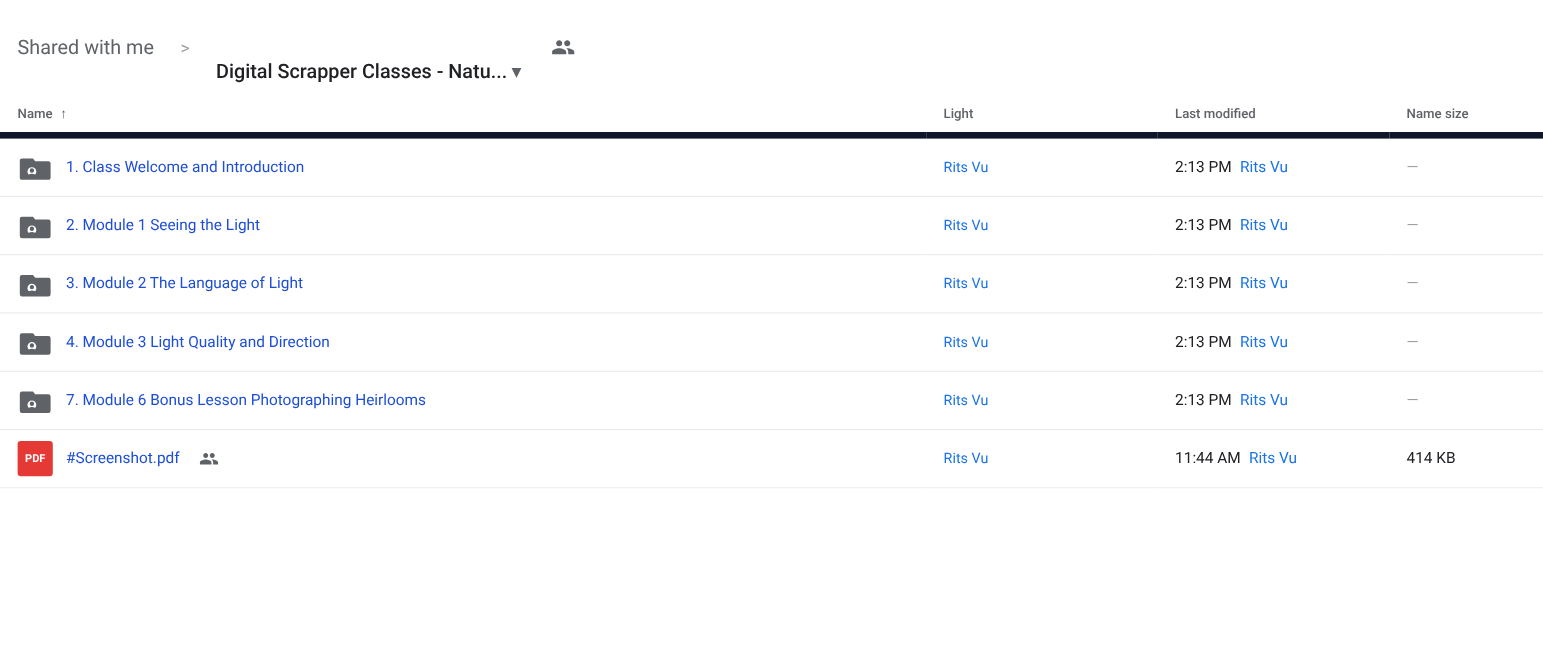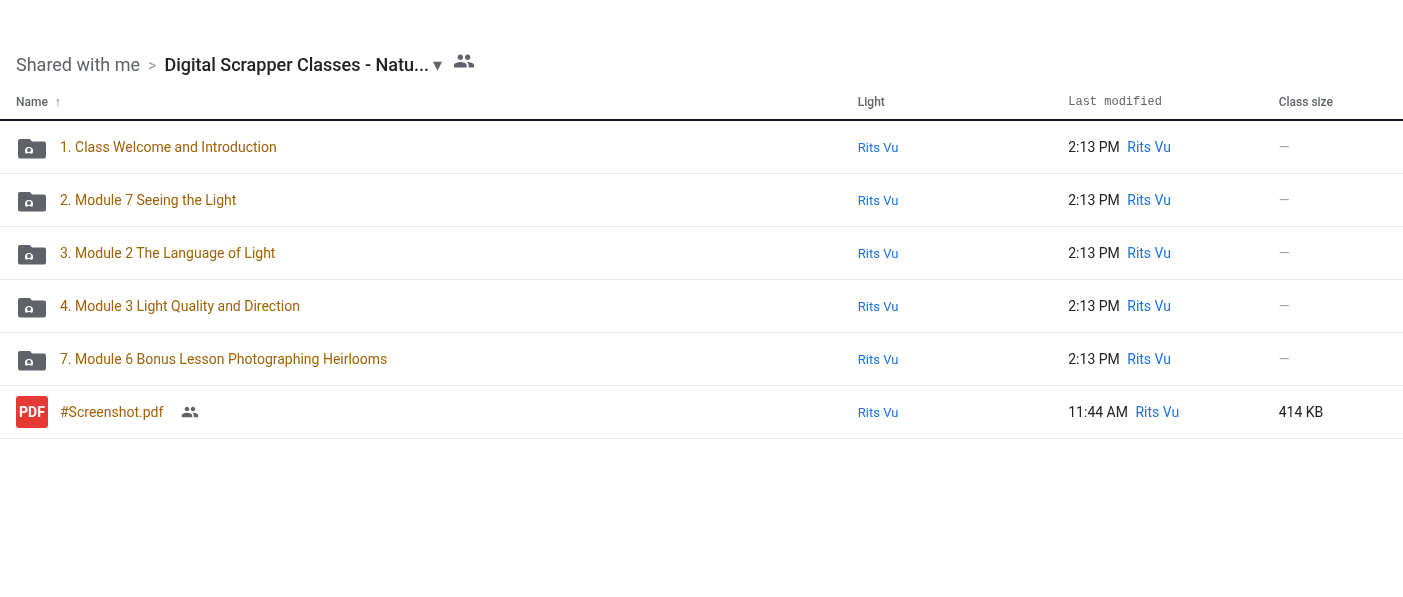--- a/index.html
+++ b/index.html
@@ -6,25 +6,25 @@
     body {
       font-family: 'Google Sans', Roboto, Arial, sans-serif;
       font-size: 14px;
       color: #202124;
       background: #fff;
     }
 
     
     .breadcrumb {
       display: flex;
-      align-items: flex-end;
+      align-items: center;
       padding: 10px 16px;
       font-size: 18px;
       color: #5f6368;
-      gap: 8px;
+      gap: 24px;
     }
     .breadcrumb-link {
       color: #5f6368;
       text-decoration: none;
       cursor: pointer;
     }
     .breadcrumb-current {
       display: flex;
       align-items: center;
       gap: 4px;
@@ -51,36 +51,36 @@
       font-size: 20px;
       cursor: pointer;
     }
 
     
     .file-table {
       width: 100%;
       border-collapse: collapse;
     }
     .file-table thead tr {
-      border-bottom: 2px solid #0f172a;
+      border-bottom: 6px solid #0f172a;
     }
     .file-table th {
       padding: 10px 16px;
       font-size: 12px;
       font-weight: 500;
       color: #5f6368;
       text-align: left;
       white-space: nowrap;
       user-select: none;
     }
     .th-name {
       width: 60%;
     }
     .th-owner { width: 15%; }
-    .th-modified { width: 15%; font-family: Liberation Mono, monospace; }
+    .th-modified { width: 15%; }
     .th-size { width: 10%; }
     .sort-icon {
       display: inline-block;
       margin-left: 4px;
       font-size: 12px;
       color: #5f6368;
     }
 
     .file-table tbody tr {
       border-bottom: 1px solid #e8eaed;
@@ -112,29 +112,29 @@
 
     
     .pdf-icon {
       width: 32px;
       height: 32px;
       background: #e53935;
       border-radius: 3px;
       display: flex;
       align-items: center;
       justify-content: center;
-      font-size: 14px;
+      font-size: 10px;
       font-weight: 700;
       color: #fff;
       flex-shrink: 0;
     }
 
     .file-name {
       font-size: 14px;
-      color: #a16207;
+      color: #1d4ed8;
     }
     .owner-link {
       color: #1a73e8;
       font-size: 13px;
       cursor: pointer;
     }
     .modified-cell {
       font-size: 13px;
       color: #5f6368;
       white-space: nowrap;
@@ -176,21 +176,21 @@
 
 <table class="file-table">
   <thead>
     <tr>
       <th class="th-name">
         <span>Name</span>
         <span class="sort-icon">↑</span>
       </th>
       <th class="th-owner">Light</th>
       <th class="th-modified">Last modified</th>
-      <th class="th-size">Class size</th>
+      <th class="th-size">Name size</th>
     </tr>
   </thead>
   <tbody id="table-body">
   <tr>
         <td>
           <div class="name-cell">
             <div class="folder-icon">
       <svg class="folder-svg" viewBox="0 0 32 32" xmlns="http://www.w3.org/2000/svg">
         <path d="M4 8h10l2 2.5H28a2 2 0 0 1 2 2v13a2 2 0 0 1-2 2H4a2 2 0 0 1-2-2V10a2 2 0 0 1 2-2z" fill="#5f6368"></path>
         <circle cx="13" cy="20" r="4" fill="#fff"></circle>
@@ -205,21 +205,21 @@
       </tr>
       <tr>
         <td>
           <div class="name-cell">
             <div class="folder-icon">
       <svg class="folder-svg" viewBox="0 0 32 32" xmlns="http://www.w3.org/2000/svg">
         <path d="M4 8h10l2 2.5H28a2 2 0 0 1 2 2v13a2 2 0 0 1-2 2H4a2 2 0 0 1-2-2V10a2 2 0 0 1 2-2z" fill="#5f6368"></path>
         <circle cx="13" cy="20" r="4" fill="#fff"></circle>
         <path d="M13 17a2 2 0 1 1 0 4 2 2 0 0 1 0-4zm0 5c-2 0-4 1-4 2v.5h8V24c0-1-2-2-4-2z" fill="#5f6368"></path>
       </svg></div>
-            <span class="file-name">2. Module 7 Seeing the Light</span>
+            <span class="file-name">2. Module 1 Seeing the Light</span>
           </div>
         </td>
         <td><span class="owner-link">Rits Vu</span></td>
         <td class="modified-cell"><span>2:13 PM </span><span class="modified-owner">Rits Vu</span></td>
         <td class="size-cell"><span class="dash">—</span></td>
       </tr>
       <tr>
         <td>
           <div class="name-cell">
             <div class="folder-icon">

